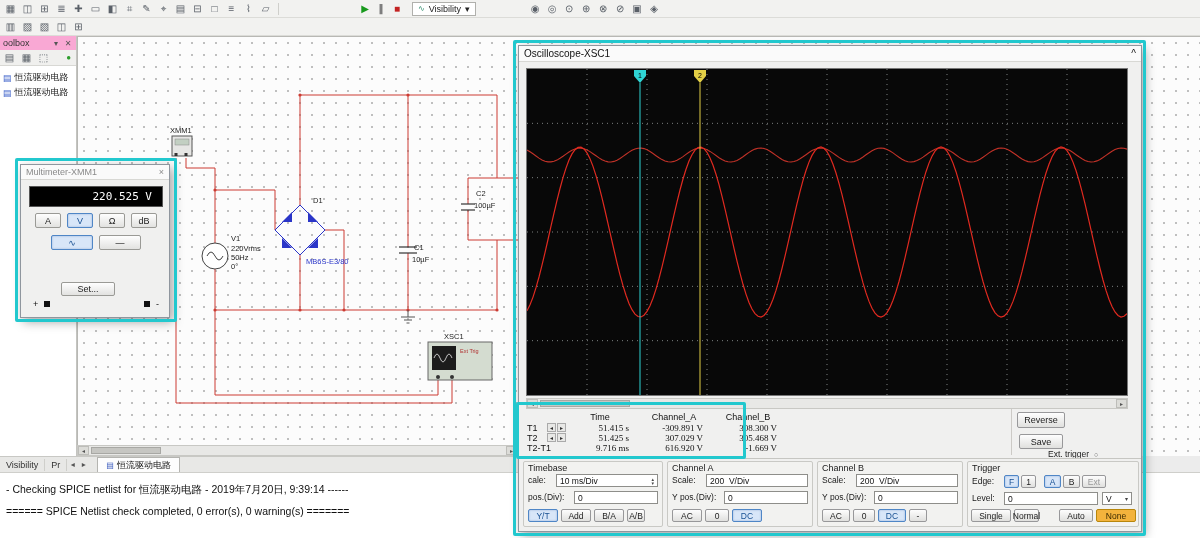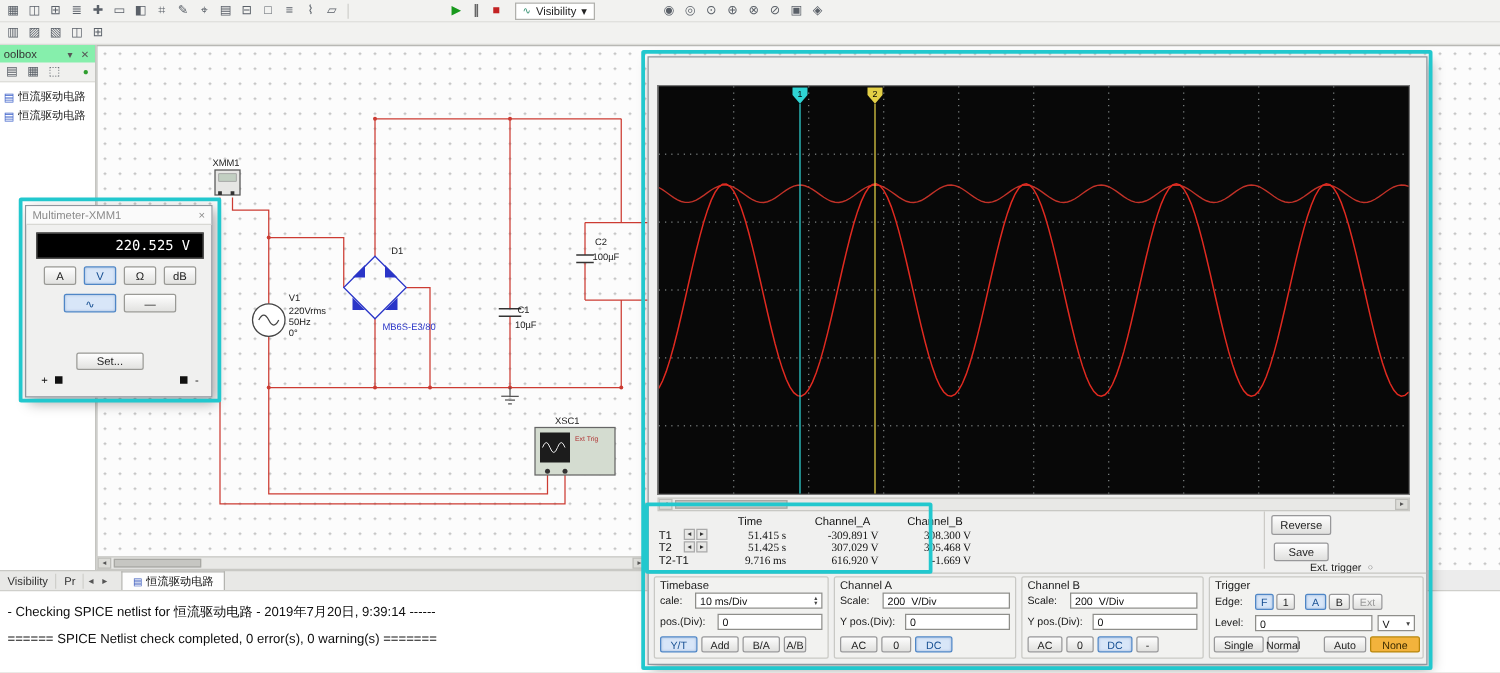--- a/index.html
+++ b/index.html
@@ -21,21 +21,21 @@
 
   
   #canvas{position:absolute;left:77px;top:36px;width:1123px;height:420px;background:#fcfcfc;
     background-image:radial-gradient(circle,#bfbfbf 0.8px,transparent 0.9px);background-size:12px 12px;
     border-left:1px solid #b8b8b4;border-top:1px solid #b8b8b4;}
   #schematic-svg{position:absolute;left:77px;top:36px;z-index:6;}
   #schematic-svg text{font-family:"Liberation Sans",sans-serif;}
 
   
   #toolbox{position:absolute;left:0;top:36px;width:77px;height:420px;background:#f0f0ee;border-right:1px solid #c4c4c0;font-size:9px;z-index:7;}
-  .tbx-head{height:14px;background:#86efac;display:flex;align-items:center;padding:0 3px;color:#333;gap:2px;}
+  .tbx-head{height:14px;background:#f9a8d4;display:flex;align-items:center;padding:0 3px;color:#333;gap:2px;}
   .tbx-head .sp{flex:1;}
   .tbx-btn{font-size:8px;color:#555;width:10px;text-align:center;}
   .tbx-tools{height:16px;display:flex;align-items:center;padding:0 2px;gap:3px;border-bottom:1px solid #d8d8d4;}
   .tbx-tools .dot{margin-left:auto;color:#2e9e2e;font-size:8px;margin-right:3px;}
   #tree{background:#fff;height:calc(100% - 30px);padding-top:4px;}
   .tree-item{display:flex;align-items:center;gap:3px;padding:1px 3px;color:#222;}
   .tree-ic{color:#3a5fc8;font-size:9px;}
 
   
   .hscroll{position:absolute;height:11px;background:#e8e8e6;border:1px solid #c8c8c4;display:flex;align-items:center;z-index:6;}
@@ -328,20 +328,24 @@
     <div id="mm-terms">
       <span style="margin-left:12px">+</span>
       <span class="term" style="margin-left:6px"></span>
       <span style="flex:1"></span>
       <span class="term"></span>
       <span style="margin:0 12px 0 6px">-</span>
     </div>
   </div>
 
   <div class="win" id="scope">
+    <div class="wtitle">
+      <span>Oscilloscope-XSC1</span>
+      <span>^</span>
+    </div>
 
     <div id="scope-display">
       <svg id="scope-svg" width="600" height="326">
           <line x1="60" y1="0" x2="60" y2="326" class="grid"></line>
           <line x1="120" y1="0" x2="120" y2="326" class="grid"></line>
           <line x1="180" y1="0" x2="180" y2="326" class="grid"></line>
           <line x1="240" y1="0" x2="240" y2="326" class="grid"></line>
           <line x1="300" y1="0" x2="300" y2="326" class="grid"></line>
           <line x1="360" y1="0" x2="360" y2="326" class="grid"></line>
           <line x1="420" y1="0" x2="420" y2="326" class="grid"></line>

